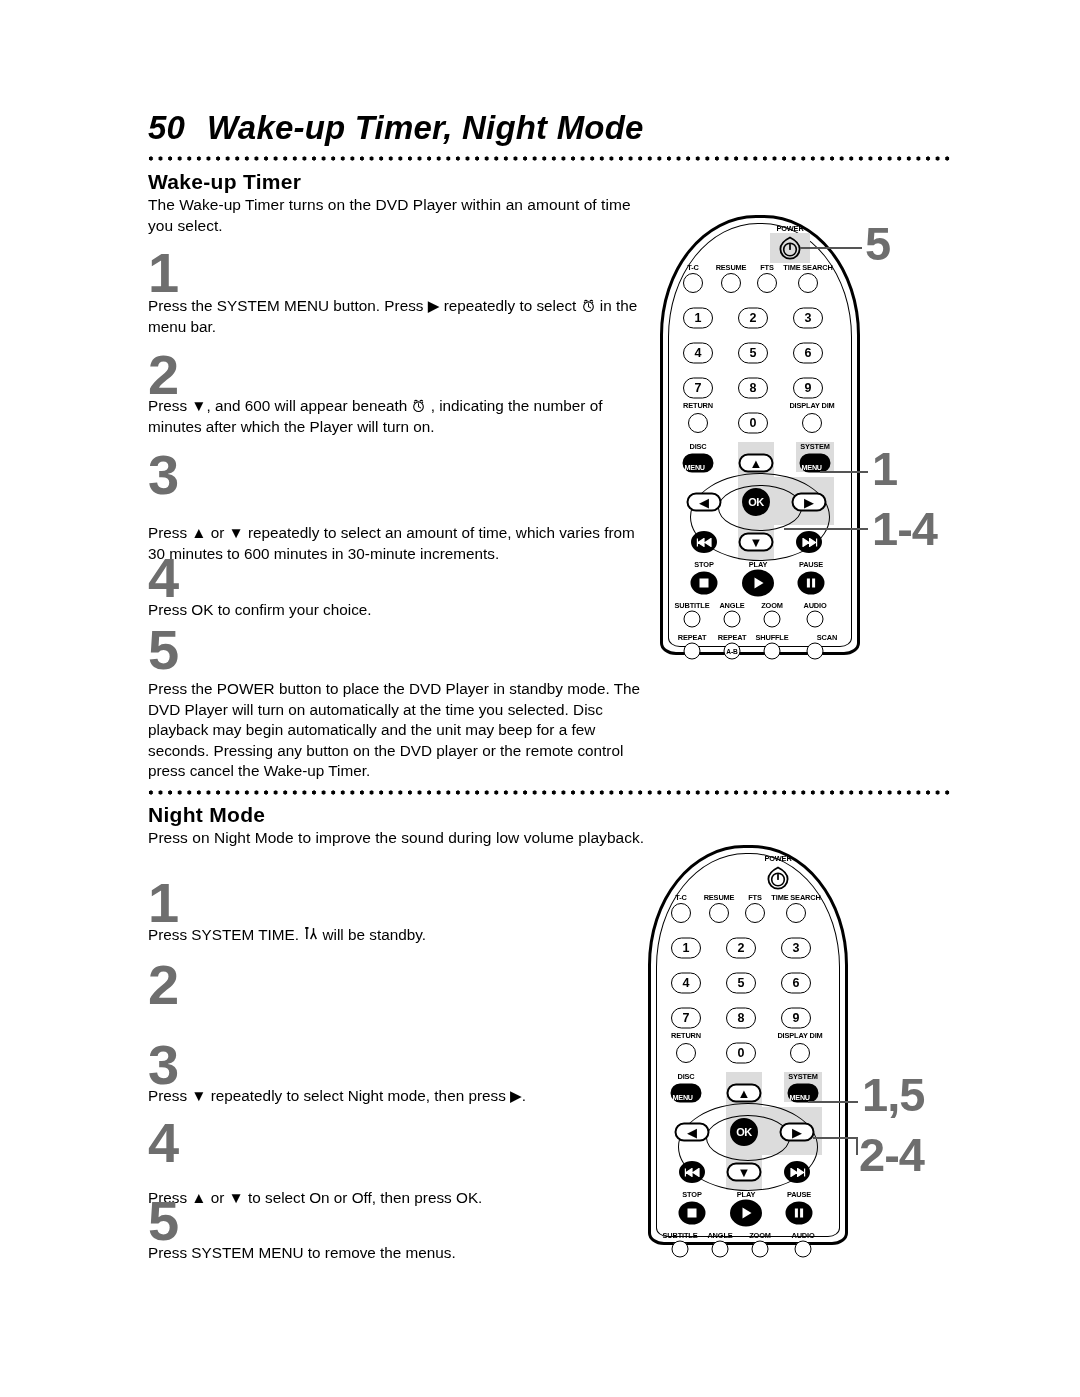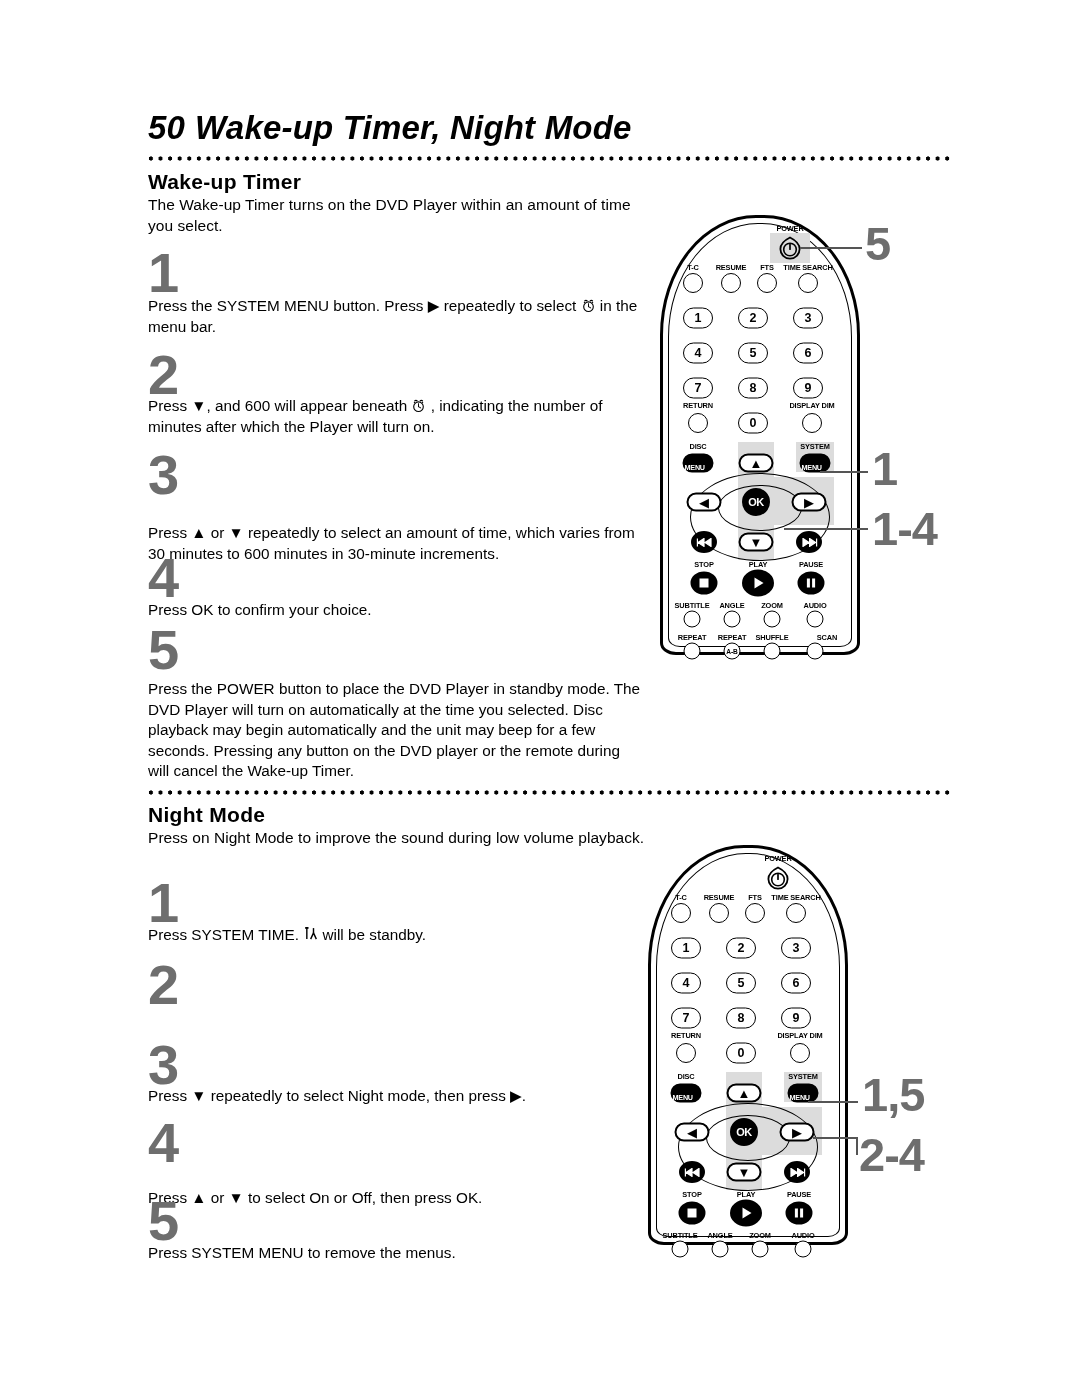--- a/index.html
+++ b/index.html
@@ -27,21 +27,21 @@
   .page-title {
     position: absolute;
     left: 148px;
     top: 109px;
     font-size: 33px;
     font-weight: bold;
     font-style: italic;
     letter-spacing: 0.2px;
     white-space: nowrap;
   }
-  .page-title .num { margin-right: 10px; }
+  .page-title .num { margin-right: 22px; }
 
   
   .dot-rule {
     position: absolute;
     height: 7px;
     background-image: radial-gradient(circle at 3px 3.5px, #000 1.9px, rgba(0,0,0,0) 2.3px);
     background-size: 9.6px 7px;
     background-repeat: repeat-x;
   }
   #rule-top  { left: 148px; top: 155px;  width: 805px; }
@@ -298,21 +298,21 @@
   </div>
 
   <div class="step-num" style="top:555px">4</div>
   <div class="step-body" style="top:600px">
     <b>Press OK to confirm your choice.</b>
   </div>
 
   <div class="step-num" style="top:627px">5</div>
   <div class="step-body" style="top:679px">
     <b>Press the POWER button to place the DVD Player in standby mode.</b>
-    <span class="reg">The DVD Player will turn on automatically at the time you selected. Disc playback may begin automatically and the unit may beep for a few seconds. Pressing any button on the DVD player or the remote during will cancel the Wake-up Timer.</span>
+    <span class="reg">The DVD Player will turn on automatically at the time you selected. Disc playback may begin automatically and the unit may beep for a few seconds. Pressing any button on the DVD player or the remote control press cancel the Wake-up Timer.</span>
   </div>
 
   <div class="section-head" id="head-night">Night Mode</div>
   <div class="intro" id="intro-night">Press on Night Mode to improve the sound during low volume playback.</div>
 
   <div class="step-num" style="top:880px">1</div>
   <div class="step-body" style="top:925px">
     <b>Press SYSTEM TIME.</b>
     <span class="glyph">
       <svg width="15" height="16" viewBox="0 0 18 19">

